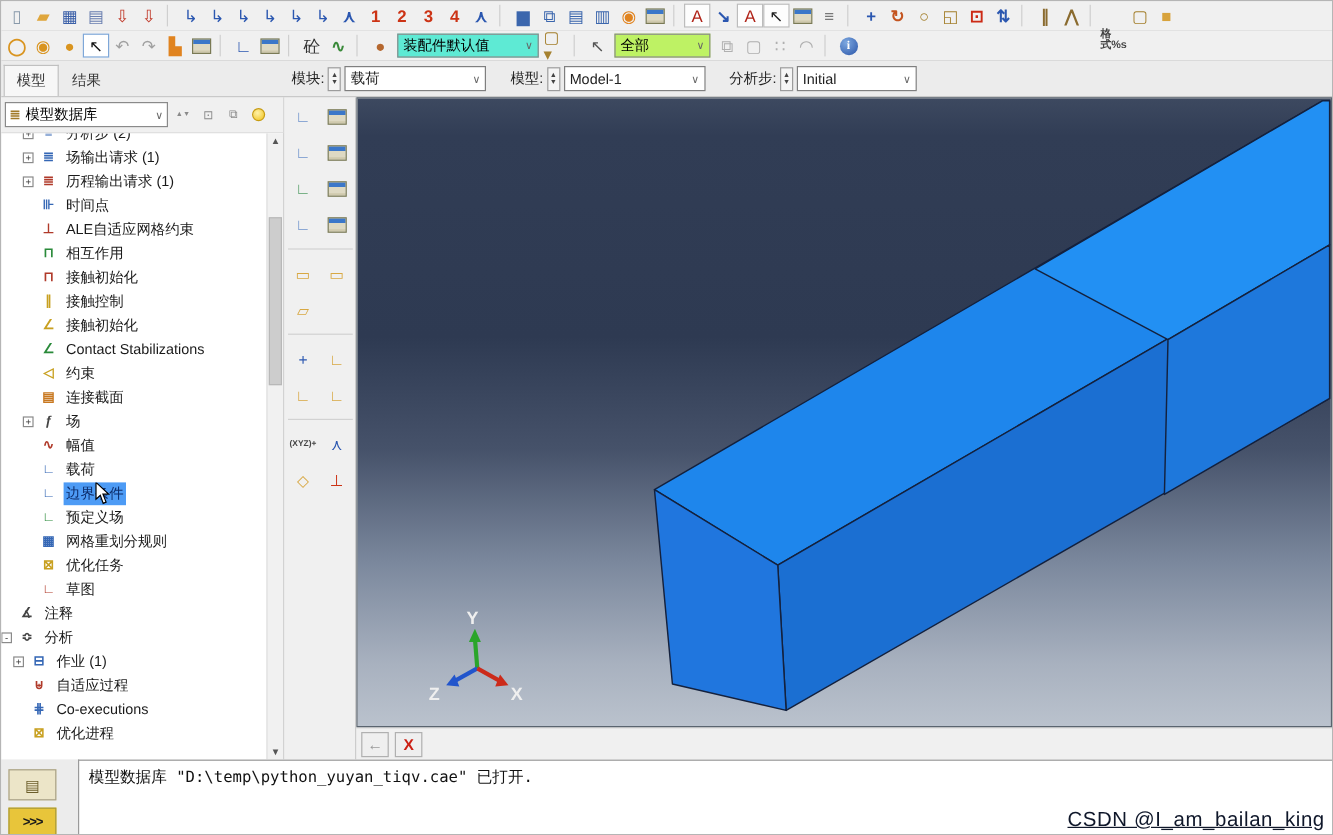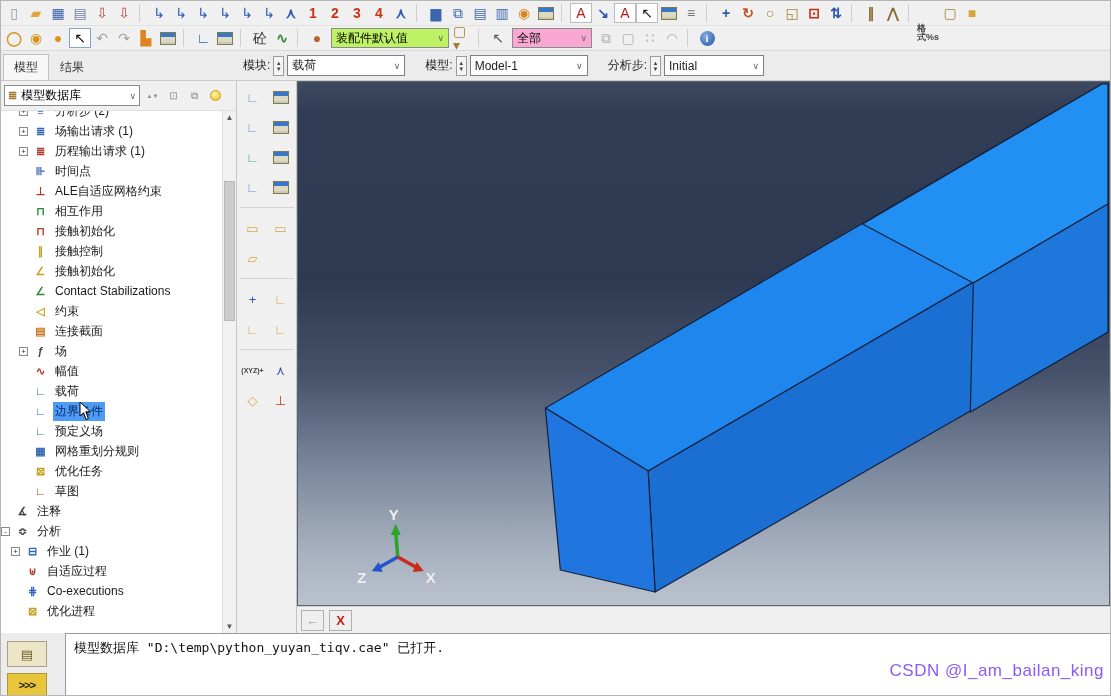--- a/index.html
+++ b/index.html
@@ -19,23 +19,23 @@
   .tbtn .glyph  { line-height:1; }
   .tbtn .glyph.wide { font-size:9px; font-weight:bold; }
   .tbtn .glyph.bold { font-weight:bold; }
   .tsep { width:6px; height:18px; border-left:1px solid #cfcfcf; margin:0 3px 0 4px; flex:0 0 auto; }
   .mgricon { width:16px; height:13px; border:1px solid #7a7a55;
              background:linear-gradient(#3b77c9 0 4px,#ded9c3 4px);
              box-shadow:inset 0 -2px 0 #cfc9ad; }
   .infoicon { width:15px; height:15px; border-radius:50%; background:radial-gradient(circle at 35% 30%,#7da8e0,#2a55a8);
               color:#fff; font-size:10px; font-weight:bold; font-family:"Liberation Serif",serif;
               display:flex; align-items:center; justify-content:center; }
-  .tcombo { height:20px; border:1px solid #8a8a8a; background:#bef264; display:flex; align-items:center;
+  .tcombo { height:20px; border:1px solid #8a8a8a; background:#5eead4; display:flex; align-items:center;
             font-size:12px; padding:0 4px; margin:0 3px; flex:0 0 auto; }
-  .tcombo.hl { background:#f9a8d4; }
+  .tcombo.hl { background:#bef264; }
   .tcombo .cval { overflow:hidden; white-space:nowrap; }
   .tcombo .chev { margin-left:auto; padding-left:5px; color:#666; font-size:9px; }
   
   .ctxrow { position:relative; height:30px; background:#ececec; border-bottom:1px solid #c9c9c9; }
   .tabs { position:absolute; left:2px; bottom:0; display:flex; align-items:flex-end; }
   .tab { padding:4px 10px 4px; font-size:12px; color:#333; border:1px solid transparent; border-bottom:none; }
   .tab.active { background:#f7f7f7; border-color:#c0c0c0; }
   .ctxfields { position:absolute; left:242px; top:4px; display:flex; align-items:center; gap:6px; }
   .ctxfield { display:flex; align-items:center; gap:3px; font-size:12px; color:#222; margin-right:14px; }
   .spin { width:11px; height:20px; border:1px solid #9c9c9c; background:#f5f5f5; display:flex; flex-direction:column;
@@ -89,21 +89,21 @@
   
   .msgarea { height:64px; background:#ececec; display:flex; position:relative; }
   .msgicons { width:64px; flex:0 0 auto; display:flex; flex-direction:column; align-items:flex-start;
               padding:8px 0 0 6px; gap:6px; }
   .micon1 { width:40px; height:26px; border:1px solid #a9a186; background:#ece5c8; color:#6b5d2a;
             display:flex; align-items:center; justify-content:center; font-size:13px; }
   .micon2 { width:40px; height:24px; border:1px solid #a89a3a; background:#e8c53a; color:#1a1a1a;
             display:flex; align-items:center; justify-content:center; font-size:11px; font-weight:bold; letter-spacing:-1px; }
   .msgbox { flex:1; background:#fff; border-top:1px solid #9a9a9a; border-left:1px solid #9a9a9a;
             padding:5px 8px; font-family:"DejaVu Sans Mono", monospace; font-size:13px; color:#111; }
-  .watermark { position:absolute; right:6px; bottom:16px; font-size:17px; color:#8b5cf6; letter-spacing:0.5px; }
+  .watermark { position:absolute; right:6px; bottom:4px; font-size:17px; color:#0f172a; letter-spacing:0.5px;text-decoration:underline; }
   
   .cursor { position:absolute; left:78px; top:401px; width:13px; height:19px; pointer-events:none; z-index:5; }
 </style>
 </head>
 <body>
 
 <div class="app">
 
   <div class="trow1">
       <span class="tbtn">

